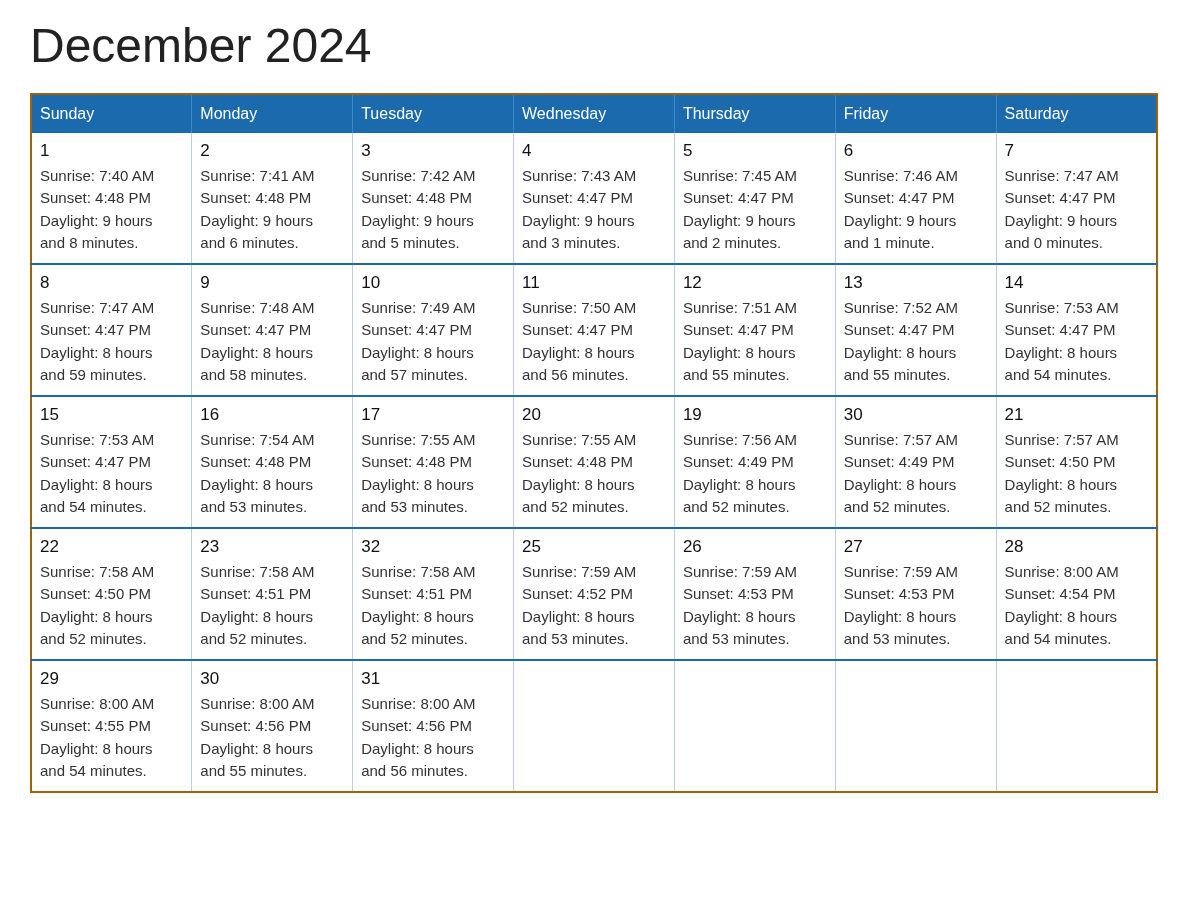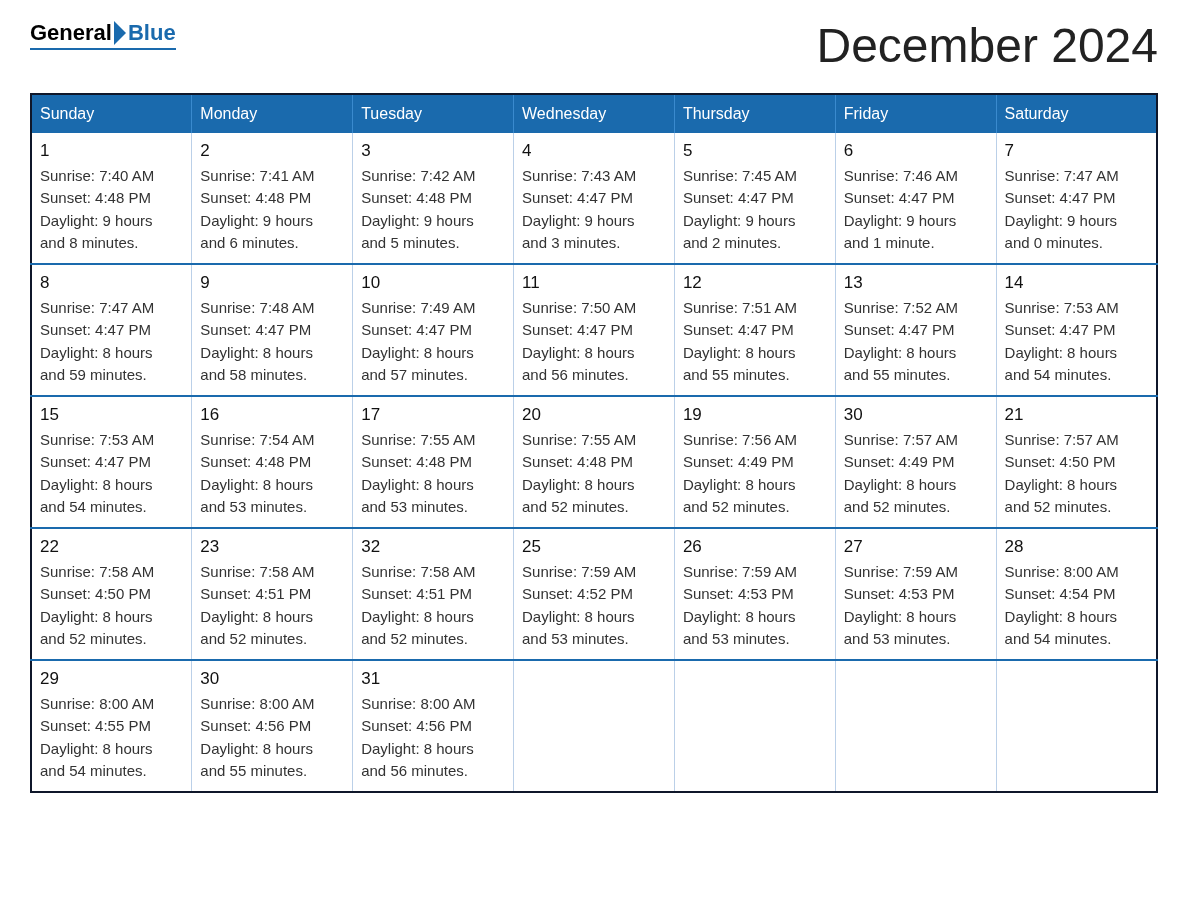--- a/index.html
+++ b/index.html
@@ -60,21 +60,21 @@
       line-height: 1.1;
     }
     .location-title {
       font-size: 22px;
       color: #444;
       margin-top: 6px;
     }
     table {
       width: 100%;
       border-collapse: collapse;
-      border: 2px solid #0f172a;
+      border: 2px solid #a16207;
     }
     thead tr {
       background: #1a6aad;
       color: #fff;
     }
     thead th {
       padding: 10px 8px;
       font-size: 16px;
       font-weight: normal;
       text-align: left;
@@ -106,28 +106,20 @@
       line-height: 1.5;
     }
     .empty-cell {
       background: #fff;
     }
   </style>
 </head>
 <body>
 
 <div class="header-area">
-  <div class="logo">
-    <div class="logo-text">
-      <span class="logo-general">General</span>
-      <span class="logo-arrow"></span>
-      <span class="logo-blue">Blue</span>
-    </div>
-    <div class="logo-underline"></div>
-  </div>
   <div class="title-area">
     <div class="month-title">December 2024</div>
   </div>
 </div>
 
 <table>
   <thead>
     <tr>
     <th>Sunday</th>
         <th>Monday</th>

